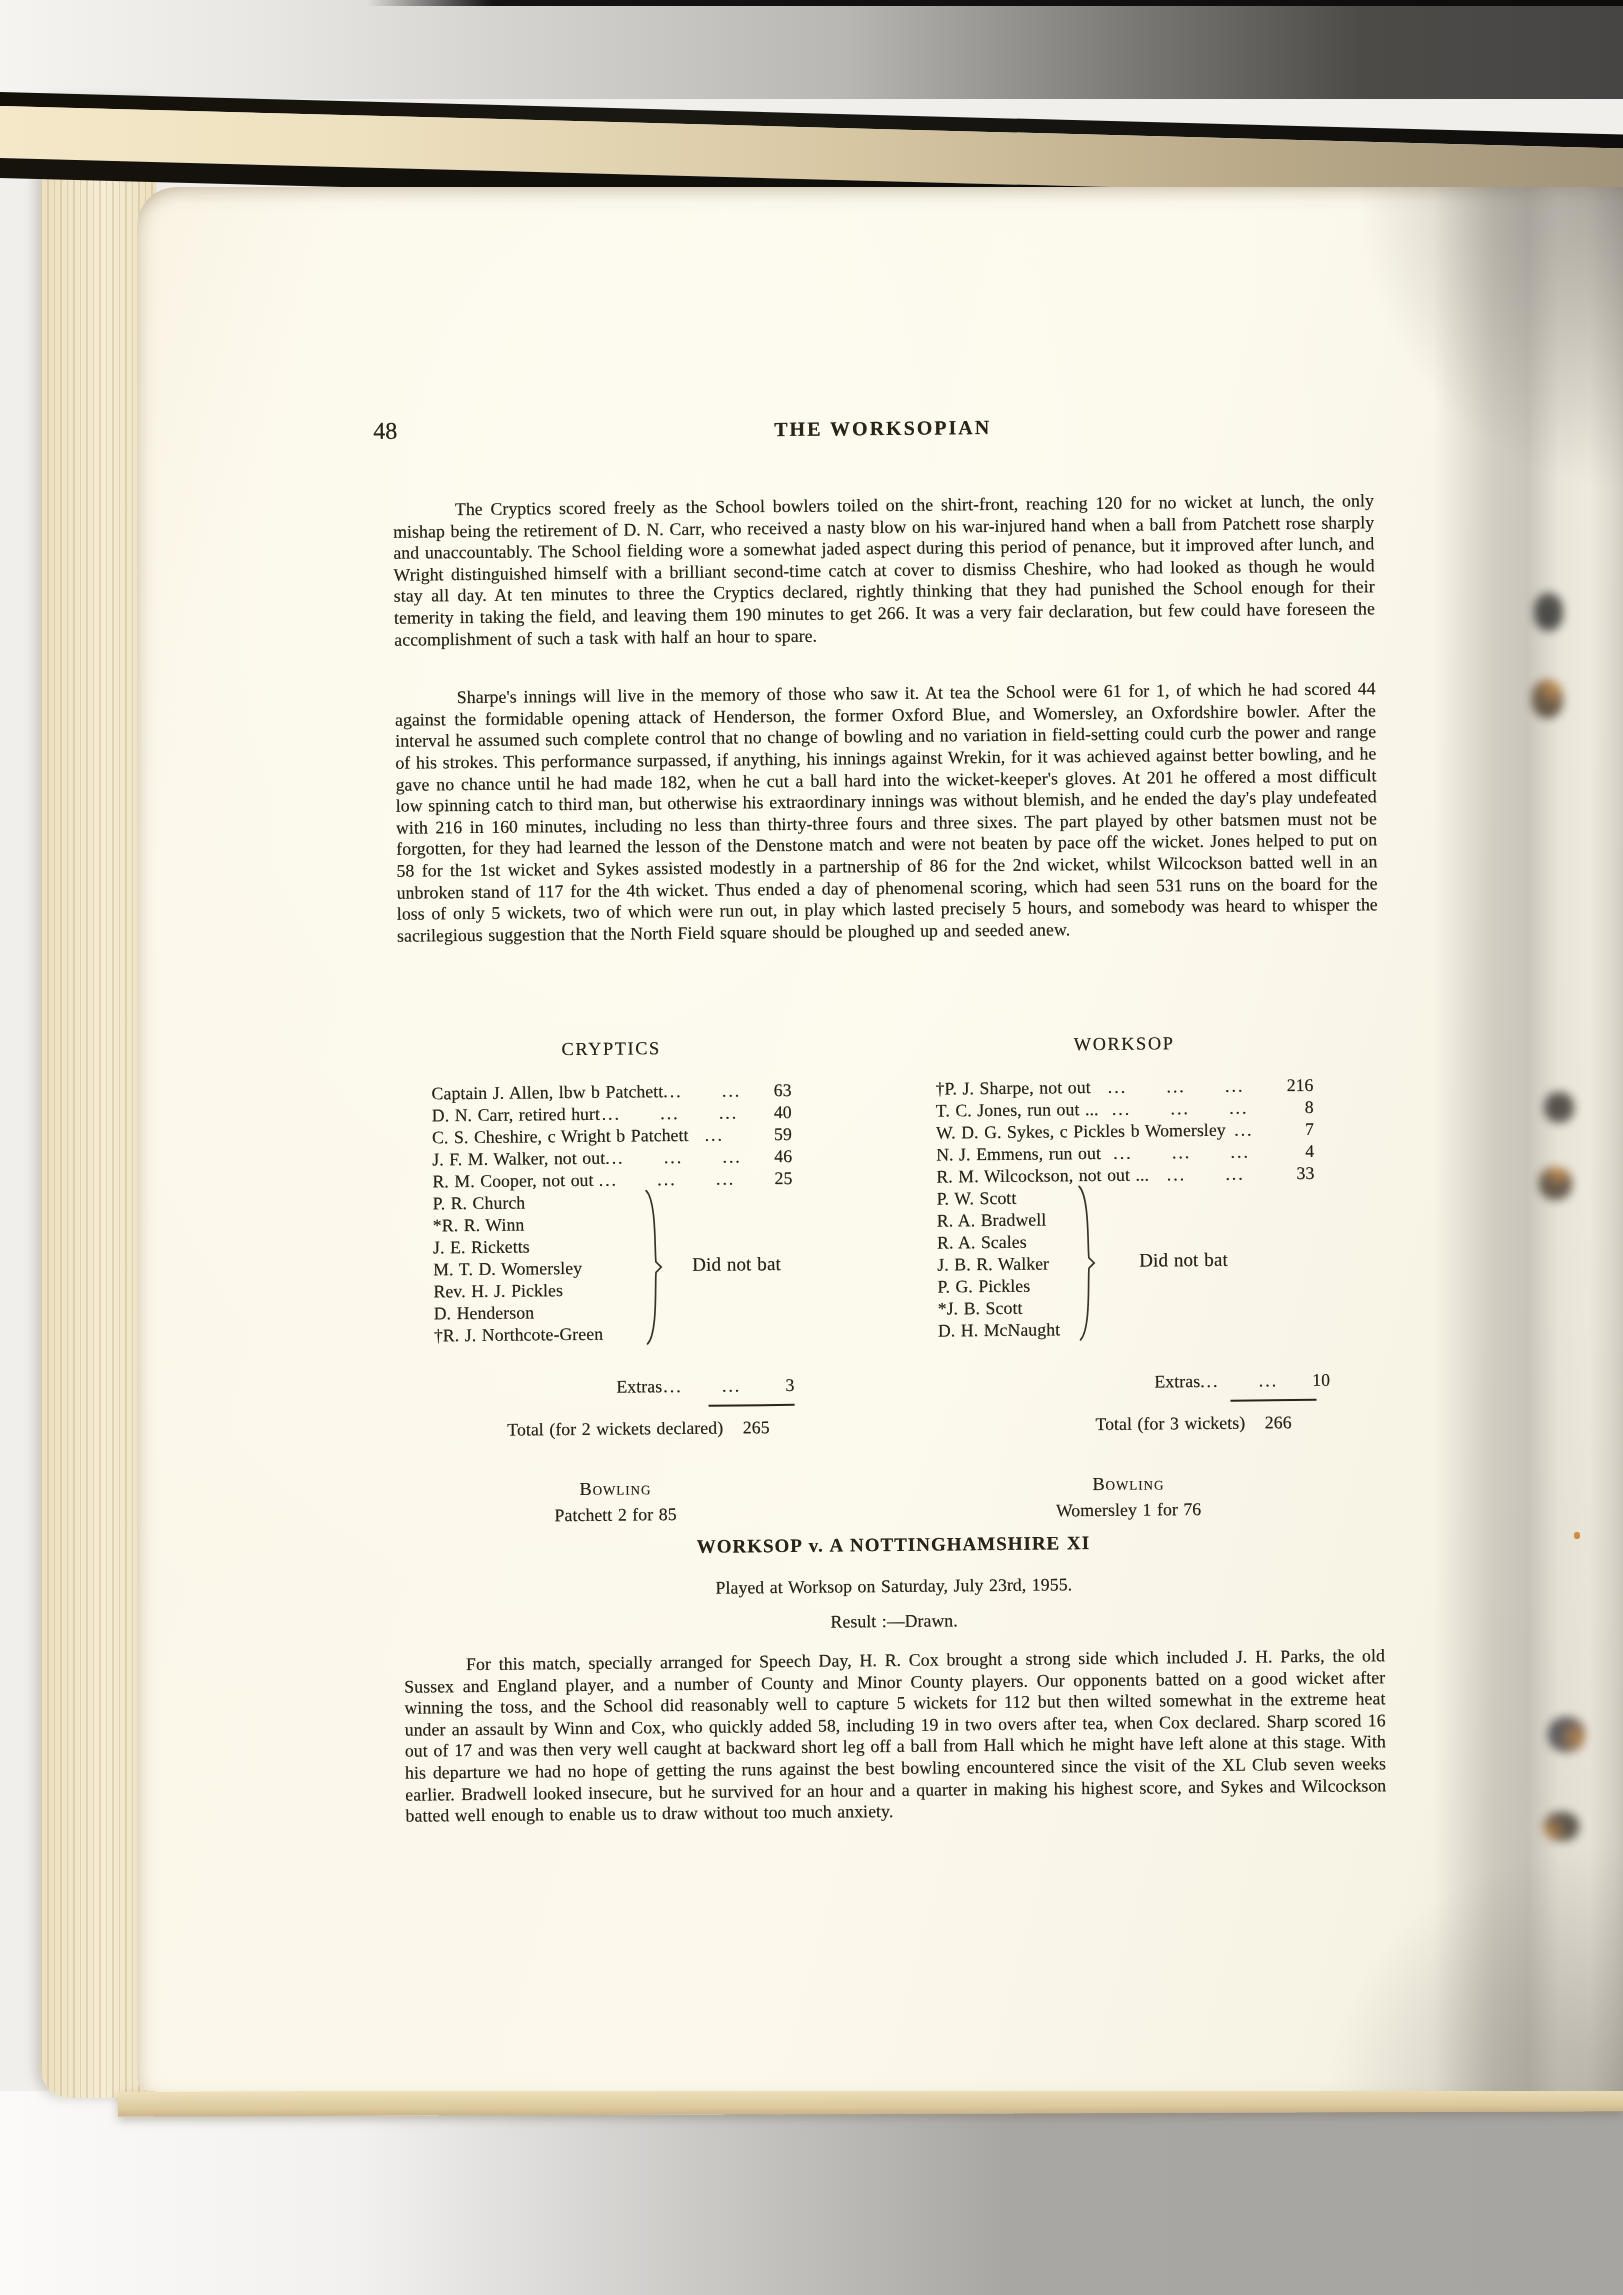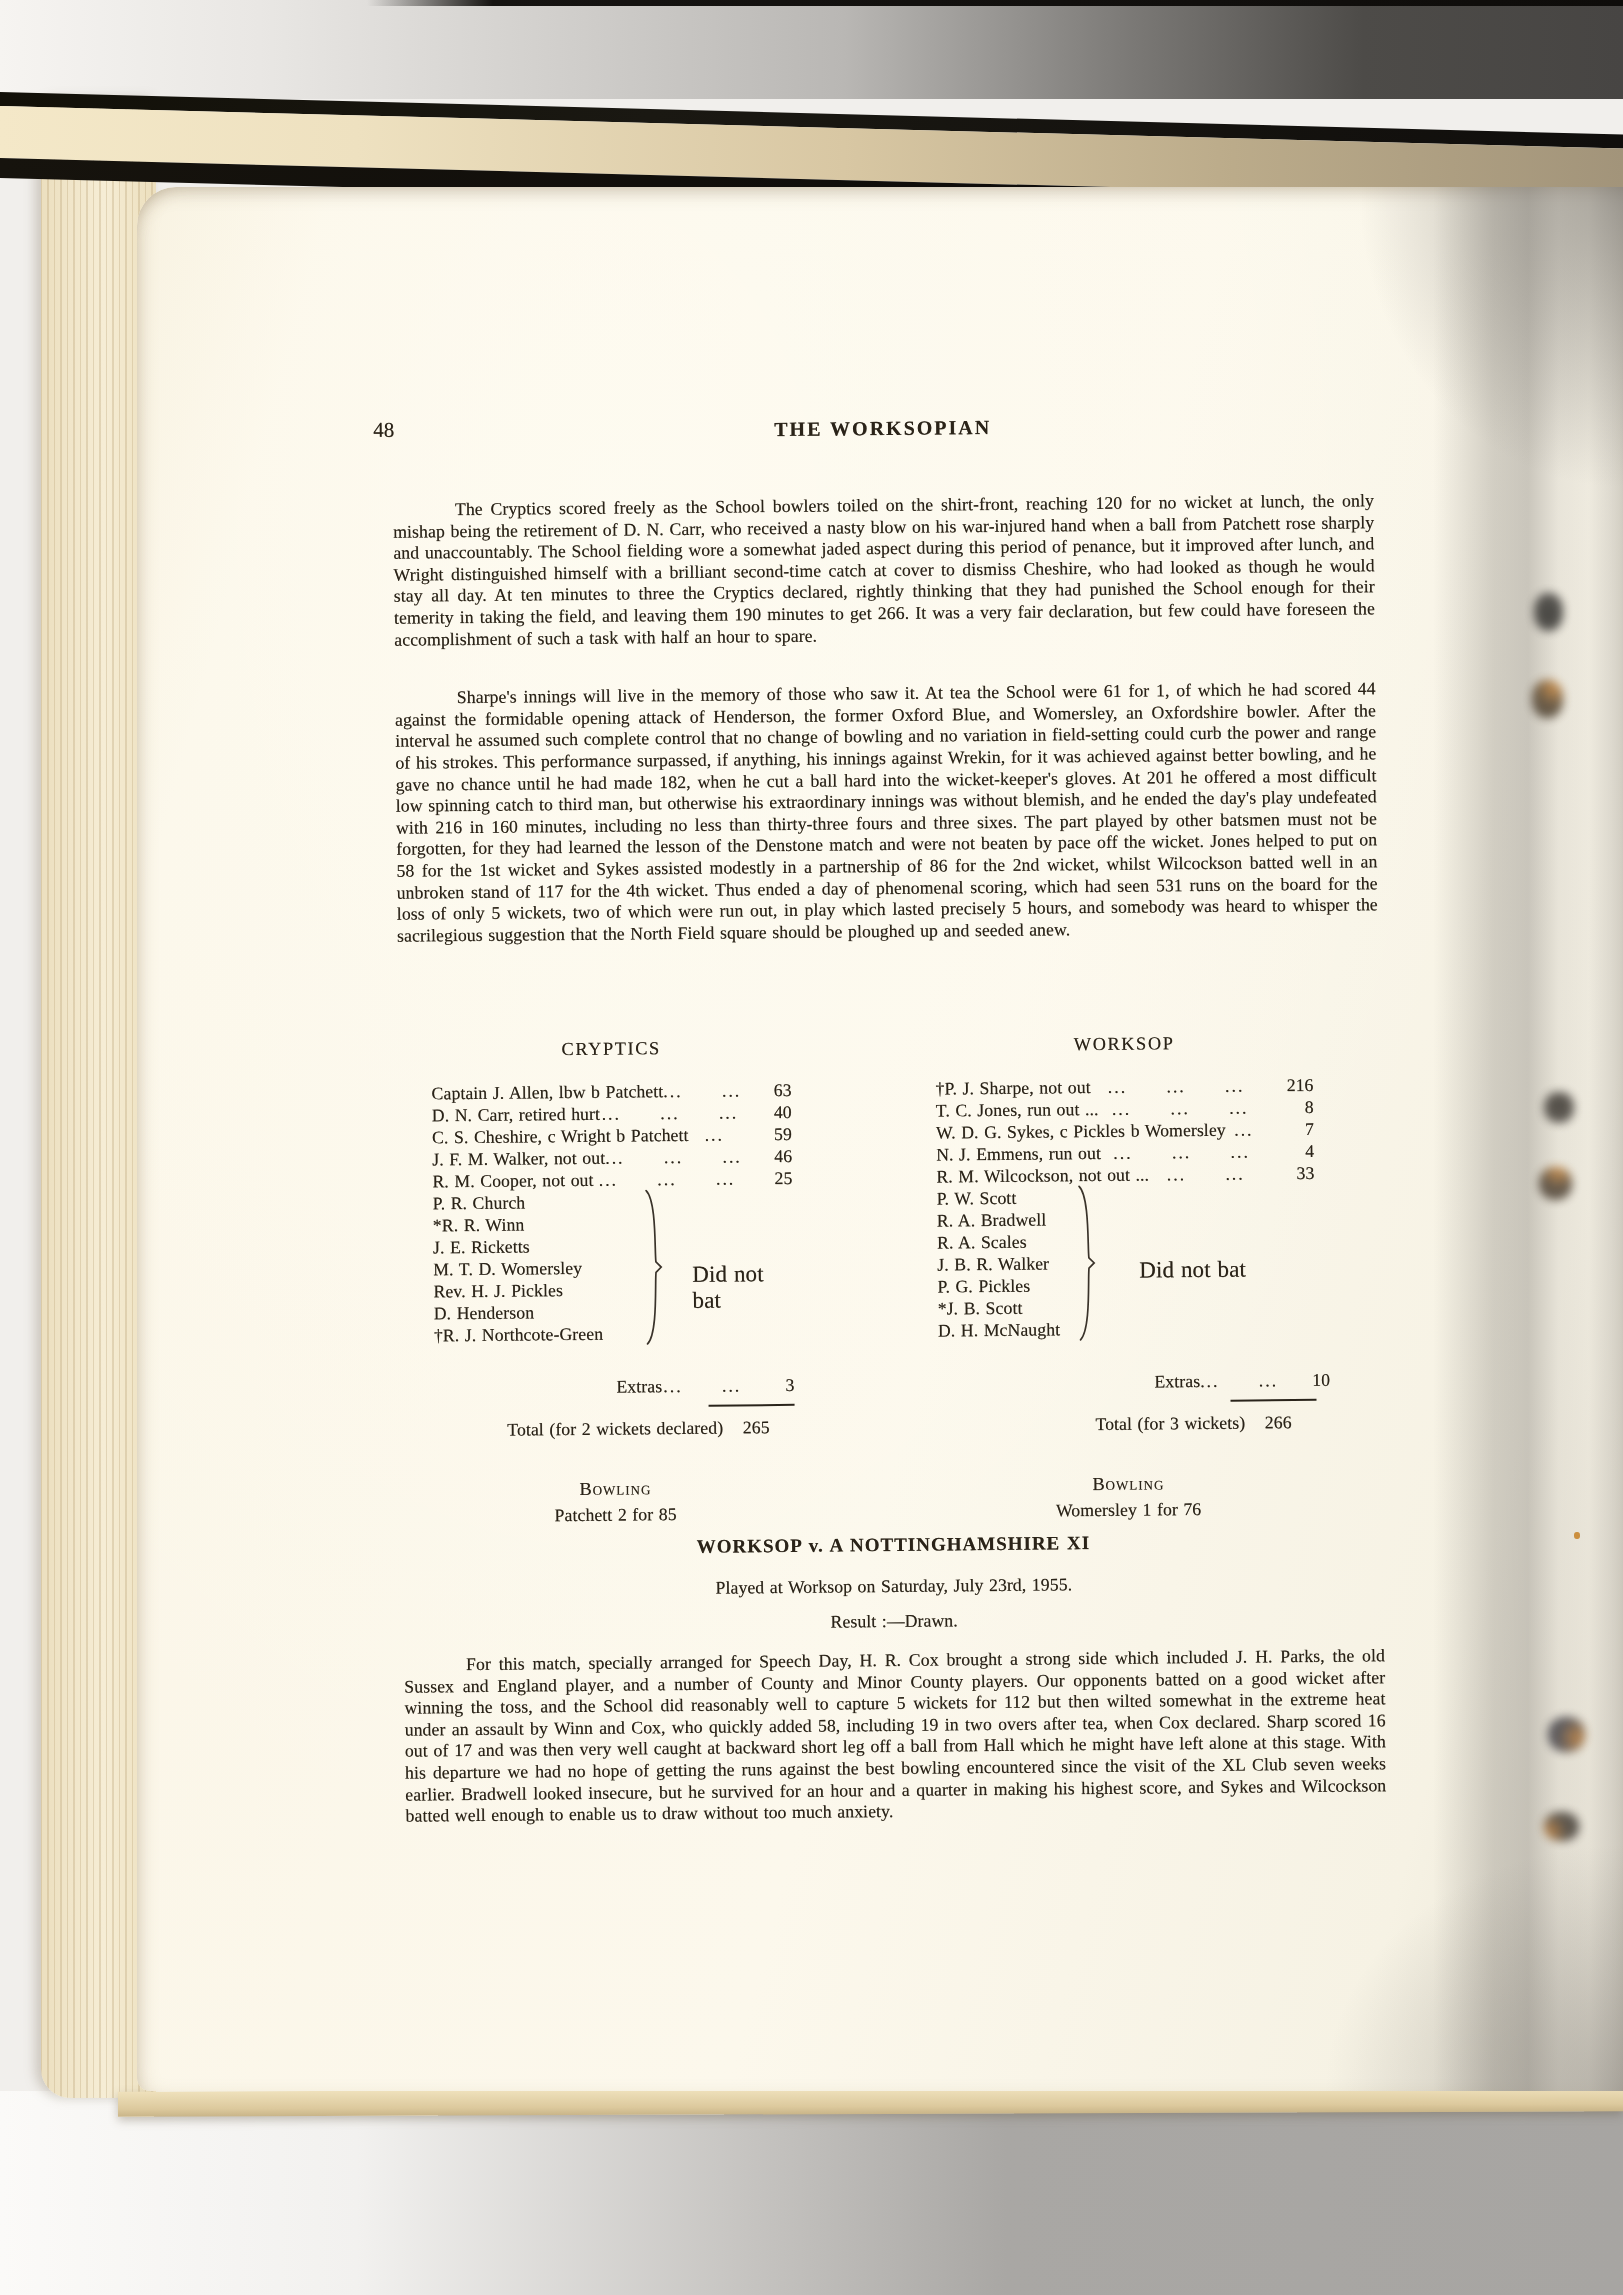--- a/index.html
+++ b/index.html
@@ -72,21 +72,21 @@
   .sp5{left:1411px;top:1530px;width:37px;height:35px;background:radial-gradient(circle at 82% 60%,#b5793a,#4c4a4e 56%);}
   .sp6{left:1407px;top:1625px;width:35px;height:29px;background:radial-gradient(circle at 14% 70%,#b5793a,#4a443c 52%);}
   .sporange{left:1437px;top:1345px;width:5.9px;height:7.2px;background:#c8842a;filter:blur(0.7px);}
   
   .content{
     position:absolute;inset:0;transform:rotate(-0.55deg);
     color:var(--ink,#2a2318);
     font-size:17.7px;letter-spacing:0.1px;word-spacing:1px;
     text-shadow:0.2px 0.2px 0.3px rgba(40,32,20,.55);
   }
-  .pgno{position:absolute;left:243px;top:226px;font-size:21px;}
+  .pgno{position:absolute;left:243px;top:226px;font-size:24px;}
   .runhead{position:absolute;left:262px;top:230px;width:981px;text-align:center;
     font-size:20px;font-weight:bold;letter-spacing:2px;}
   .prose{position:absolute;left:262px;top:308px;width:981px;text-align:justify;line-height:21.6px;}
   .prose p{margin:0;text-indent:62px;}
   .prose p + p{margin-top:37px;}
   .prose2{position:absolute;left:262px;top:1463px;width:981px;text-align:justify;line-height:21.6px;}
   .prose2 p{margin:0;text-indent:62px;}
   
   .card{position:absolute;}
   .c0{left:295px;top:849px;width:360px;height:497px;}
@@ -94,21 +94,21 @@
   .t-head{position:absolute;left:0;top:0;width:100%;text-align:center;font-size:18.3px;letter-spacing:1.6px;}
   .rows{position:absolute;left:0;top:43px;width:100%;}
   .sc-row{height:22px;display:flex;align-items:baseline;white-space:nowrap;}
   .sc-row .nm{flex:none;}
   .sc-row .nm.hang{text-indent:-9.2px;padding-left:9.2px;}
   .sc-row .dots{flex:1;text-align:center;letter-spacing:2px;overflow:hidden;}
   .sc-row .score{flex:none;width:52px;text-align:right;}
   .brace{position:absolute;width:19.6px;height:156px;top:151px;}
   .c0 .brace{left:211px;}
   .c1 .brace{left:140px;}
-  .dnb{position:absolute;top:224px;font-size:23px;}
+  .dnb{position:absolute;top:216px;font-size:19px;}
   .c0 .dnb{left:259px;}
   .c1 .dnb{left:202px;}
   .x-row{position:absolute;top:338px;left:0;width:100%;display:flex;align-items:baseline;}
   .ex-sp{flex:none;}
   .c0 .ex-sp{width:182px;}
   .c1 .ex-sp{width:216px;}
   .x-row .dots{flex:1;text-align:center;letter-spacing:2px;}
   .x-row .score{flex:none;width:52px;text-align:right;}
   .rule{position:absolute;top:367px;right:0;width:86px;border-top:2px solid #2a241b;}
   .tot{position:absolute;top:380px;left:0;width:100%;display:flex;align-items:baseline;}

